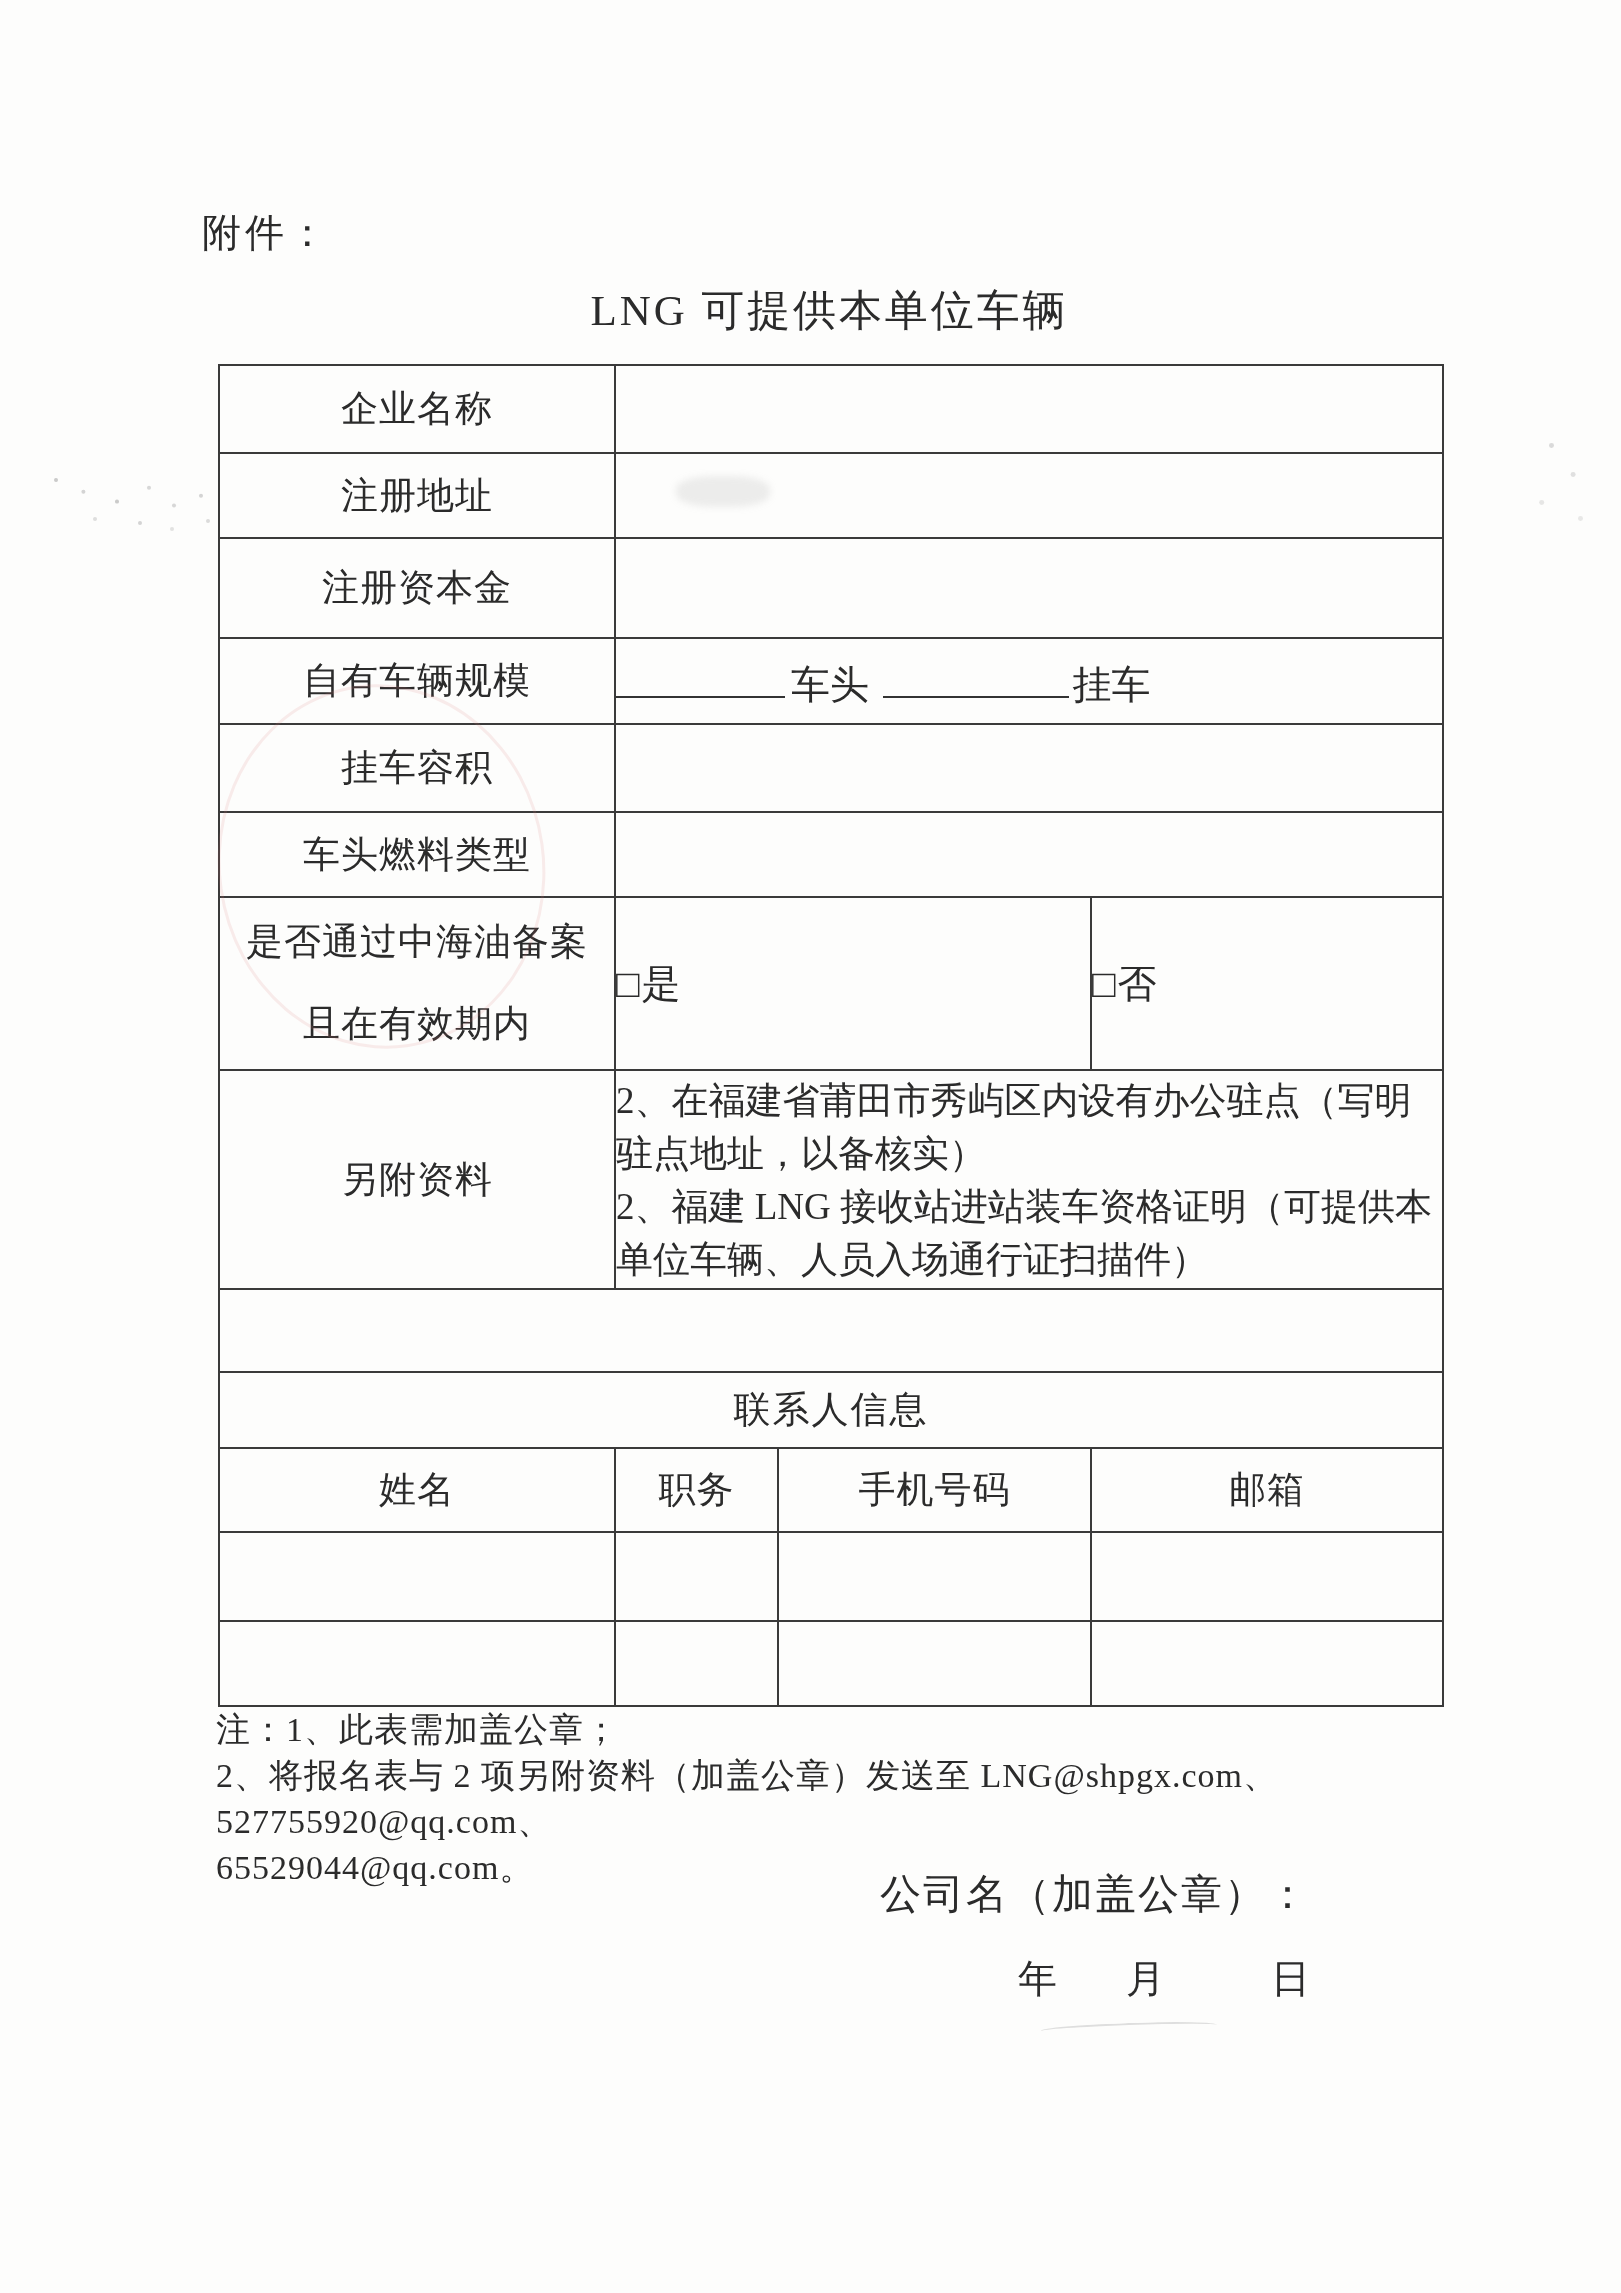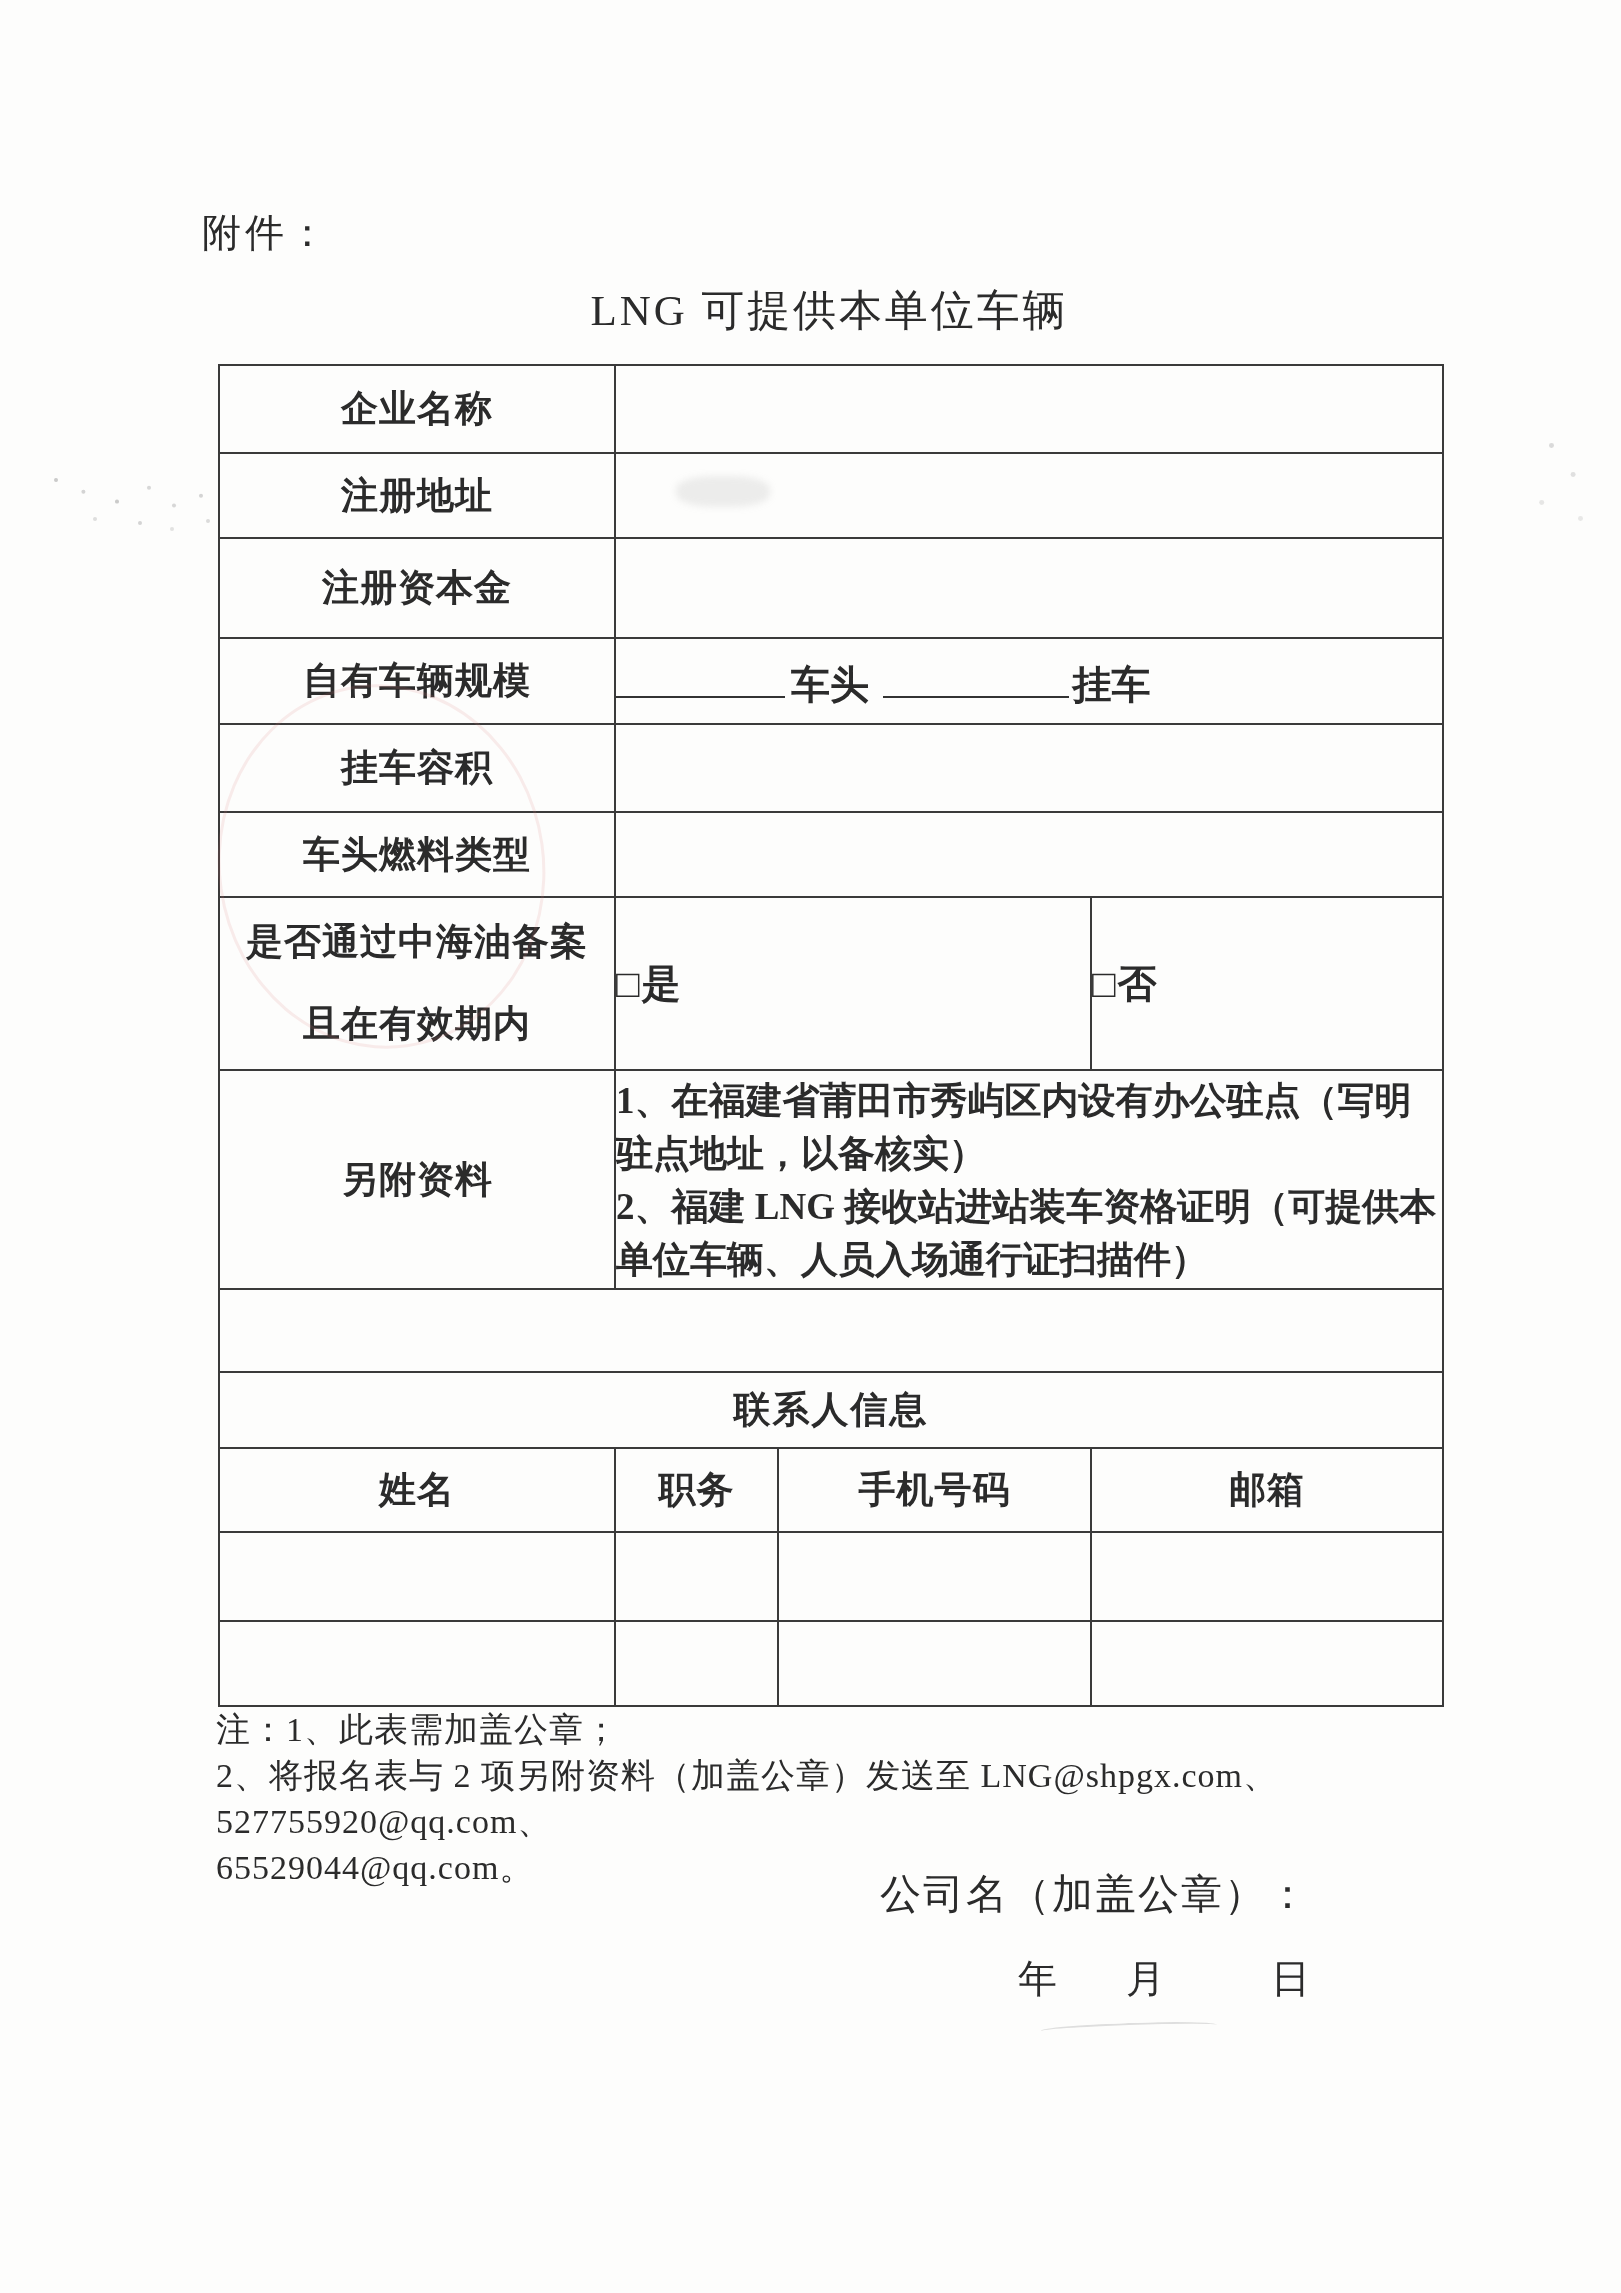--- a/index.html
+++ b/index.html
@@ -23,21 +23,21 @@
     position:absolute;left:218px;top:364px;
     width:1223px;border-collapse:collapse;table-layout:fixed;
     font-size:37px;
   }
   table.form td{
     border:2px solid #3a3a3a;
     border-top-width:2.9px;border-bottom-width:2.9px;
     padding:0;vertical-align:middle;
     overflow:hidden;
   }
-  table.form{border:2.9px solid #343434;font-weight:bold;}
+  table.form{border:2.9px solid #343434;}
   td.lbl{text-align:center;letter-spacing:1px;}
   td.val{padding-left:13.7px;}
   .two-line div{line-height:1.1;}
   .two-line .l1{margin-bottom:41px;}
   .blank{
     display:inline-block;height:45px;
     border-bottom:2.9px solid #333;
     vertical-align:baseline;
   }
   .blank.b1{width:169px;margin-right:5.9px;}
@@ -147,21 +147,21 @@
       <td class="val chk" colspan="2">
         <span class="box">□</span><span>是</span>
       </td>
       <td class="val chk">
         <span class="box">□</span><span>否</span>
       </td>
     </tr>
     <tr style="height:219px">
       <td class="lbl">另附资料</td>
       <td class="materials" colspan="3">
-        <div>1、在福建省莆田市秀屿区内设有办公驻点（写明驻点地址，以备核实）</div>
+        <div>2、在福建省莆田市秀屿区内设有办公驻点（写明驻点地址，以备核实）</div>
         <div>2、福建 LNG 接收站进站装车资格证明（可提供本单位车辆、人员入场通行证扫描件）</div>
       </td>
     </tr>
     <tr style="height:83px">
       <td colspan="4"></td>
     </tr>
     <tr style="height:76px">
       <td colspan="4" class="contact-head">联系人信息</td>
     </tr>
     <tr style="height:84px">

